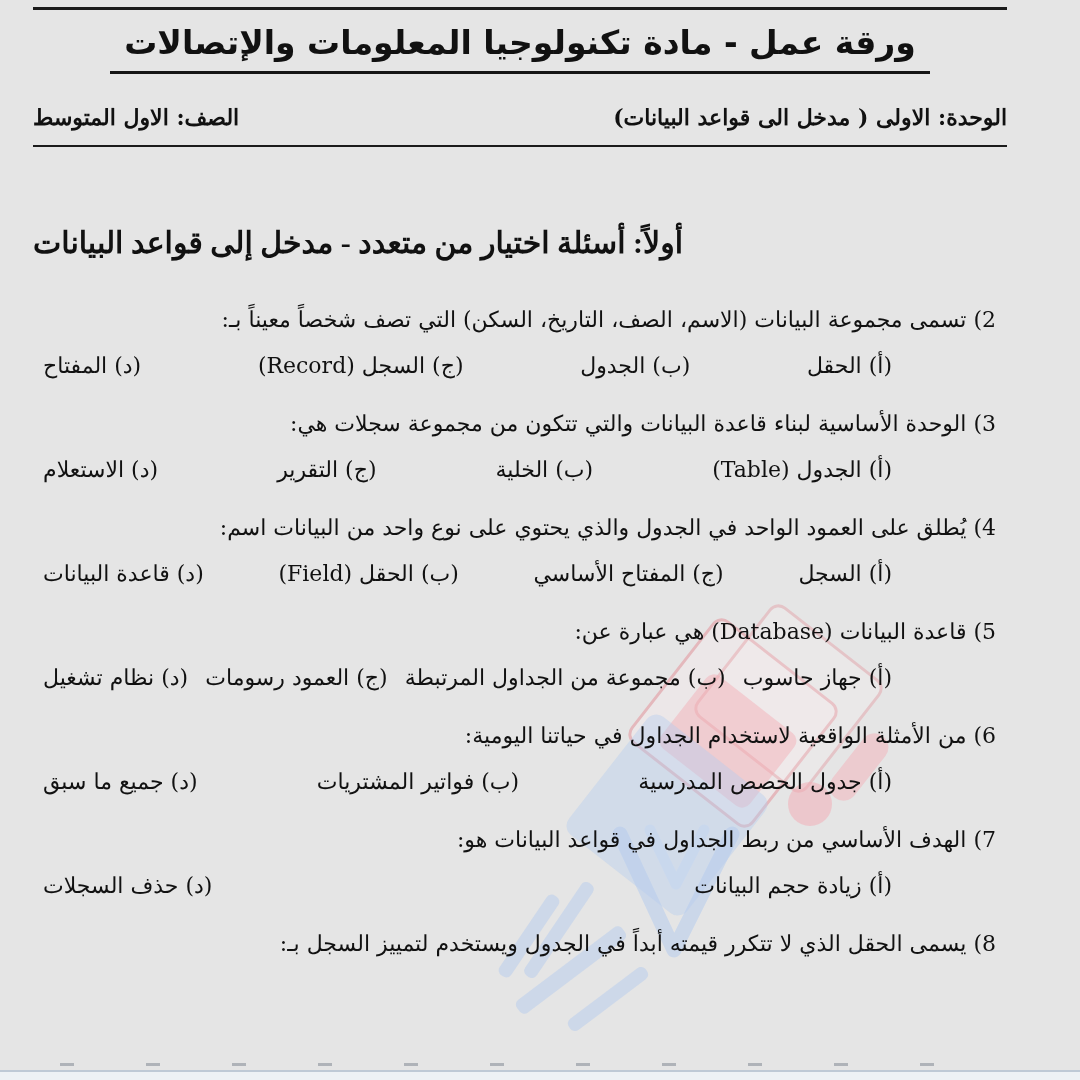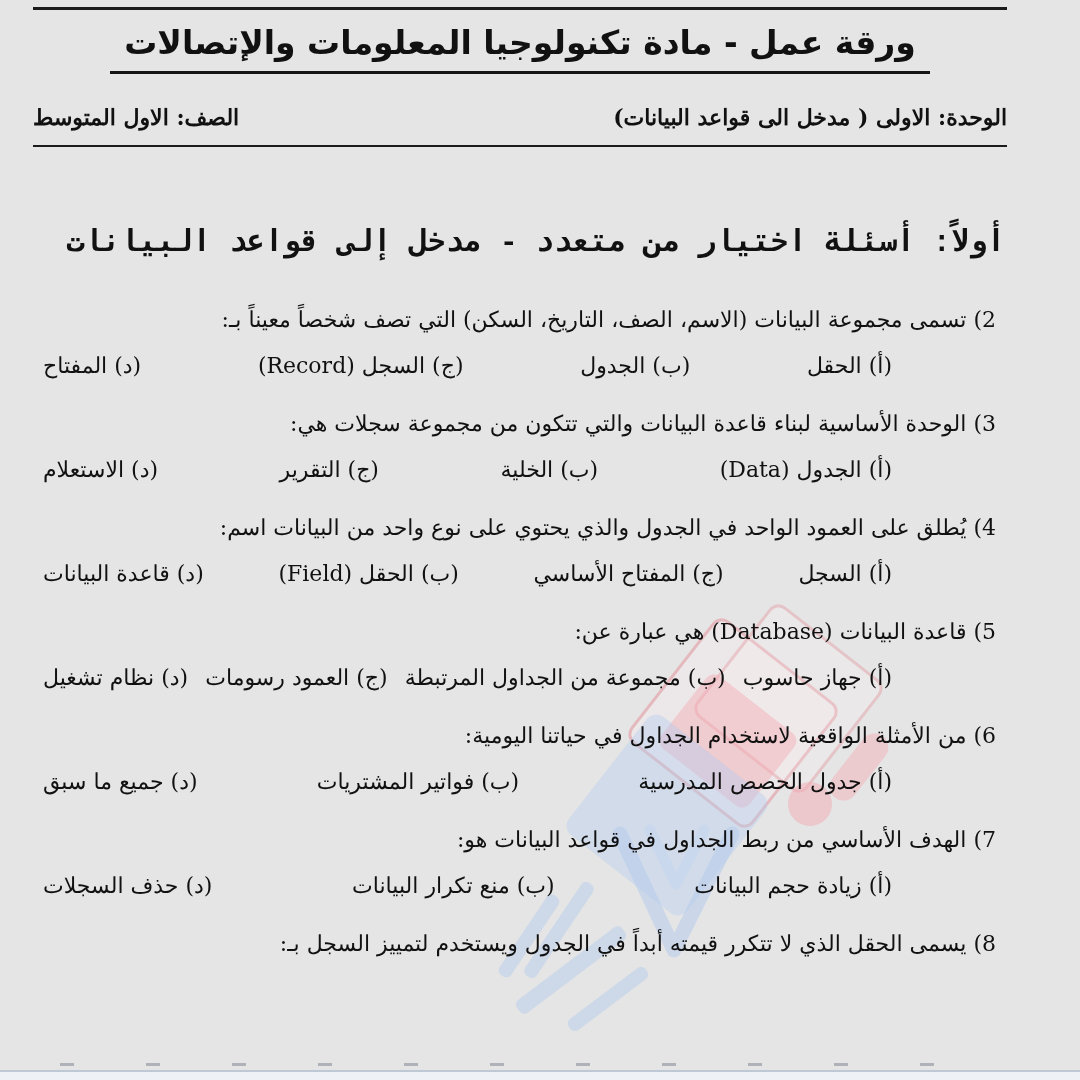--- a/index.html
+++ b/index.html
@@ -26,23 +26,23 @@
   }
   
   .meta-row{
     position:absolute;top:100px;left:33px;right:73px;
     display:flex;justify-content:space-between;align-items:flex-start;
     font-size:22px;font-weight:bold;line-height:34px;
   }
   
   .section-heading{
     position:absolute;top:218px;left:33px;right:75px;margin:0;
-    font-family:Liberation Mono, monospace;
+    font-family:Liberation Serif, serif;
     font-size:30px;font-weight:bold;line-height:50px;
-    text-align:right;
+    text-align:left;
   }
   
   .questions{position:absolute;top:303px;left:33px;right:78px;z-index:2;}
   .q-block{margin:0 0 24px 0;}
   .q-text{font-size:22px;line-height:34px;text-align:right;padding-right:6px;}
   .q-options{
     margin-top:12px;
     display:flex;justify-content:space-between;align-items:baseline;
     padding:0 110px 0 10px;
     font-size:22px;line-height:34px;
@@ -124,21 +124,21 @@
           <span class="q-option">(أ) الحقل</span>
           <span class="q-option">(ب) الجدول</span>
           <span class="q-option">(ج) السجل (Record)</span>
           <span class="q-option">(د) المفتاح</span>
         </div>
   </div>
 
   <div class="q-block">
     <div class="q-text">3) الوحدة الأساسية لبناء قاعدة البيانات والتي تتكون من مجموعة سجلات هي:</div>
     <div class="q-options">
-          <span class="q-option">(أ) الجدول (Data)</span>
+          <span class="q-option">(أ) الجدول (Table)</span>
           <span class="q-option">(ب) الخلية</span>
           <span class="q-option">(ج) التقرير</span>
           <span class="q-option">(د) الاستعلام</span>
         </div>
   </div>
 
   <div class="q-block">
     <div class="q-text">4) يُطلق على العمود الواحد في الجدول والذي يحتوي على نوع واحد من البيانات اسم:</div>
     <div class="q-options">
           <span class="q-option">(أ) السجل</span>
@@ -164,21 +164,20 @@
           <span class="q-option">(أ) جدول الحصص المدرسية</span>
           <span class="q-option">(ب) فواتير المشتريات</span>
           <span class="q-option">(د) جميع ما سبق</span>
         </div>
   </div>
 
   <div class="q-block">
     <div class="q-text">7) الهدف الأساسي من ربط الجداول في قواعد البيانات هو:</div>
     <div class="q-options">
           <span class="q-option">(أ) زيادة حجم البيانات</span>
-          <span class="q-option">(ب) منع تكرار البيانات</span>
           <span class="q-option">(د) حذف السجلات</span>
         </div>
   </div>
 
   <div class="q-block">
     <div class="q-text">8) يسمى الحقل الذي لا تتكرر قيمته أبداً في الجدول ويستخدم لتمييز السجل بـ:</div>
 
   </div>
 </div>
 

